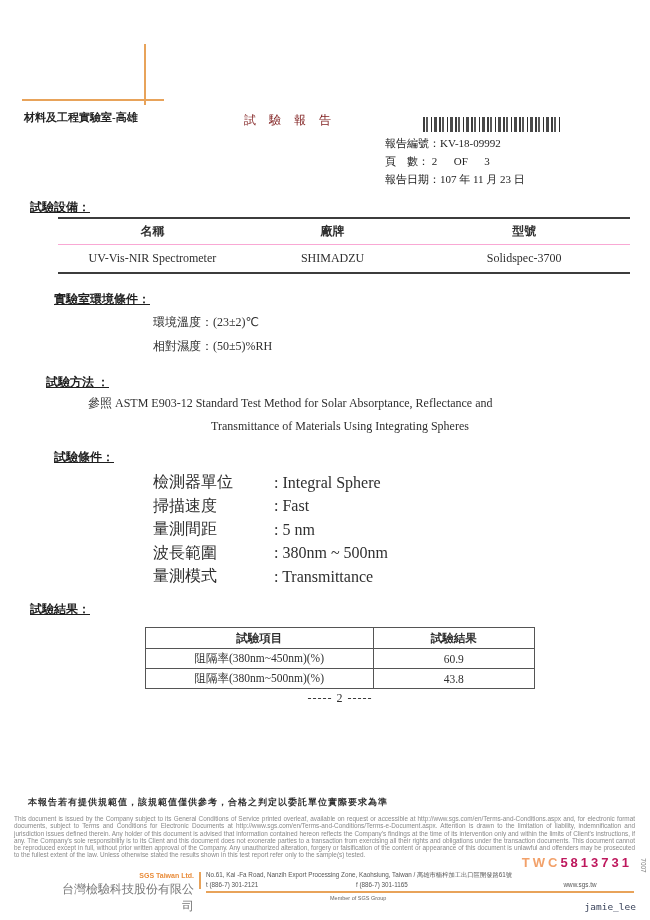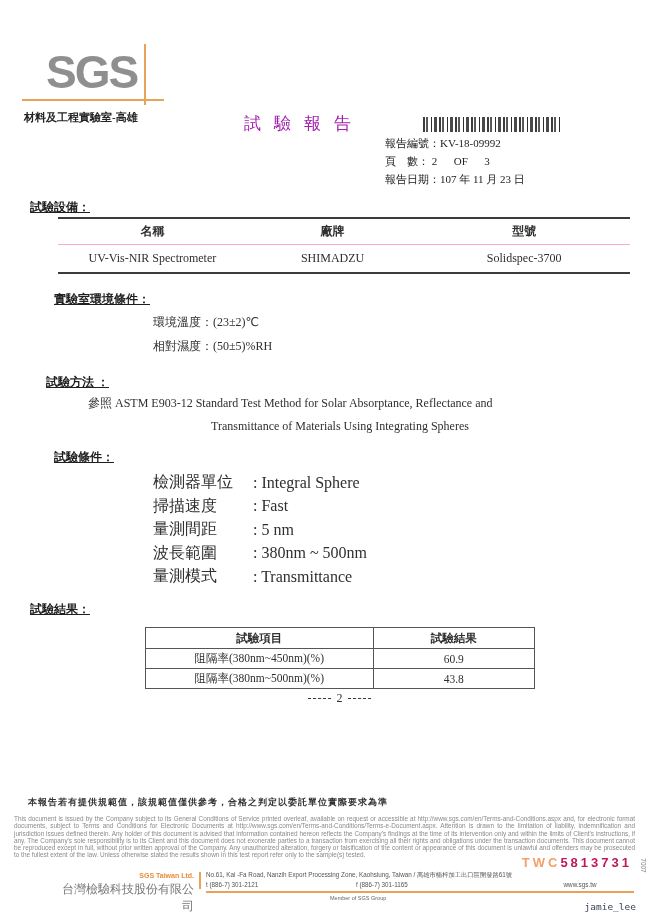--- a/index.html
+++ b/index.html
@@ -11,42 +11,42 @@
   
   .logo-text{
     position:absolute;left:46px;top:50px;
     font-family:"Liberation Sans","DejaVu Sans",sans-serif;
     font-weight:bold;font-size:46px;line-height:44px;letter-spacing:-2px;
     color:#8f8f8f;
   }
   .logo-hline{position:absolute;left:22px;top:99px;width:142px;height:2px;background:#e8a35a;}
   .logo-vline{position:absolute;left:144px;top:44px;width:2px;height:61px;background:#e8a35a;}
   .lab-name{position:absolute;left:24px;top:110px;font-size:11px;font-weight:bold;color:#222;}
-  .doc-title{position:absolute;left:244px;top:112px;font-size:17px;letter-spacing:13px;color:#a21caf;}
+  .doc-title{position:absolute;left:244px;top:112px;font-size:12px;letter-spacing:13px;color:#7f1d1d;}
   .report-info{position:absolute;left:385px;top:117px;width:240px;font-size:11px;color:#222;}
   .barcode{margin-left:38px;width:138px;height:15px;
     background:repeating-linear-gradient(90deg,#3d3d3d 0 2px,#fff 2px 3px,#585858 3px 5px,#fff 5px 8px,#2e2e2e 8px 9px,#fff 9px 11px,#4a4a4a 11px 14px,#fff 14px 16px);}
   .report-info .ln{margin-top:4px;line-height:14px;white-space:pre;}
   
   .sec-label{position:absolute;font-size:12px;font-weight:bold;text-decoration:underline;color:#1f1f1f;}
   
   .eq-table{position:absolute;left:58px;top:217px;width:572px;border-collapse:collapse;font-size:12px;}
   .eq-table th{border-top:2px solid #3c3c3c;border-bottom:1px solid #f9a8d4;font-weight:bold;padding:4px 0;text-align:center;}
   .eq-table td{border-bottom:2px solid #3c3c3c;padding:6px 0;text-align:center;}
   .eq-c1{width:33%;} .eq-c2{width:30%;} .eq-c3{width:37%;}
   
   .env-lines{position:absolute;left:153px;top:310px;font-size:12px;line-height:24px;}
   
   .method-l1{position:absolute;left:88px;top:395px;font-size:12px;}
   .method-l2{position:absolute;left:100px;top:419px;width:480px;text-align:center;font-size:12px;}
   
   .cond-list{position:absolute;left:153px;top:471px;font-size:16px;}
   .cond-row{display:flex;height:23.5px;align-items:center;}
   .cond-label{width:100px;}
-  .cond-value{white-space:pre;}
+  .cond-value{white-space:pre;margin-left:21px;}
   
   .res-table{position:absolute;left:145px;top:627px;width:390px;border-collapse:collapse;font-size:11.5px;}
   .res-table th{border:1.2px solid #555;font-weight:bold;padding:2.5px 0;text-align:center;}
   .res-table td{border:1.2px solid #555;padding:2px 0;text-align:center;}
   .res-c1{width:58.5%;} .res-c2{width:41.5%;}
   .page-marker{position:absolute;left:30px;top:691px;width:620px;text-align:center;font-size:12px;letter-spacing:1px;}
   
   .foot-note{position:absolute;left:28px;top:796px;font-size:9px;font-weight:bold;letter-spacing:1px;color:#333;}
   .disclaimer{position:absolute;left:14px;top:815px;width:621px;font-size:6.4px;line-height:7.3px;
     color:#8a8a8a;text-align:justify;font-family:"Liberation Sans","DejaVu Sans",sans-serif;}
@@ -69,21 +69,20 @@
     font-family:"DejaVu Sans Mono","Liberation Mono",monospace;}
   .side-code{position:absolute;right:0px;top:862px;font-size:6.5px;color:#777;
     transform:rotate(90deg);transform-origin:center;
     font-family:"Liberation Sans","DejaVu Sans",sans-serif;}
 </style>
 </head>
 <body>
 
 <div class="page">
 
-  <div class="logo-text">SGS</div>
   <div class="logo-hline"></div>
   <div class="logo-vline"></div>
   <div class="lab-name">材料及工程實驗室-高雄</div>
   <div class="doc-title">試驗報告</div>
 
   <div class="report-info">
     <div class="barcode"></div>
     <div class="ln">報告編號：KV-18-09992</div>
     <div class="ln">頁    數： 2      OF      3</div>
     <div class="ln">報告日期：107 年 11 月 23 日</div>

